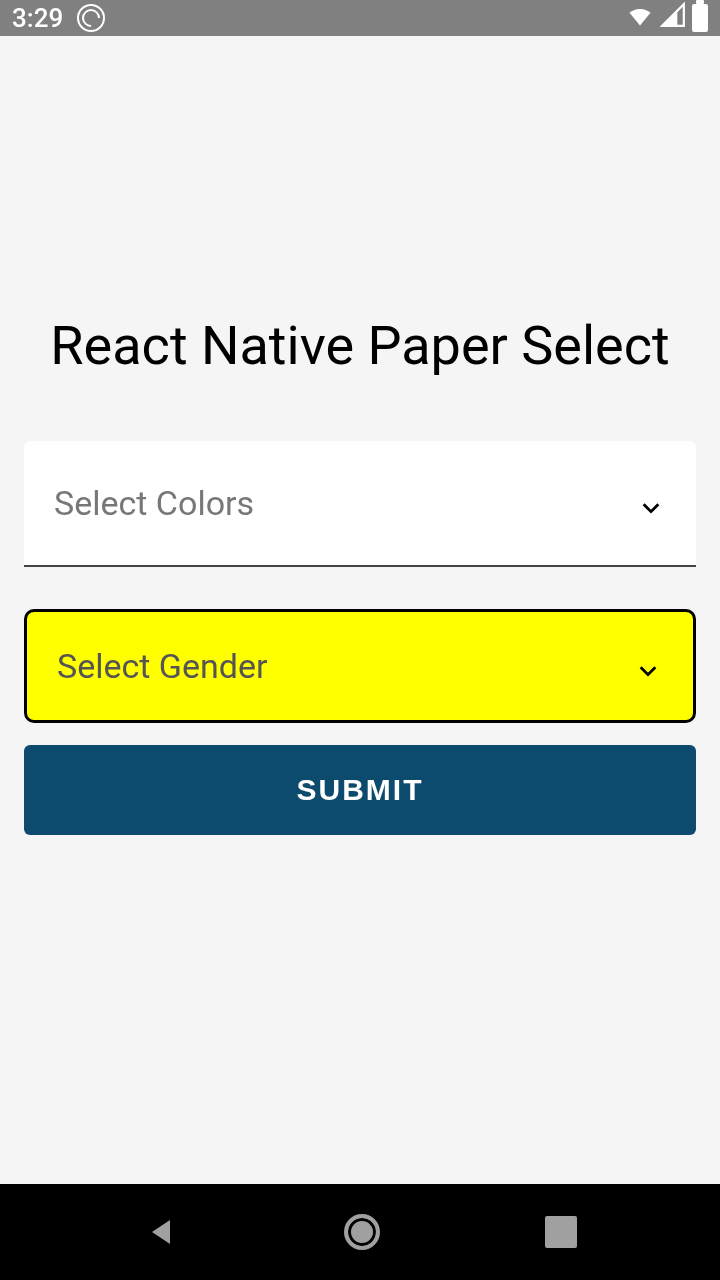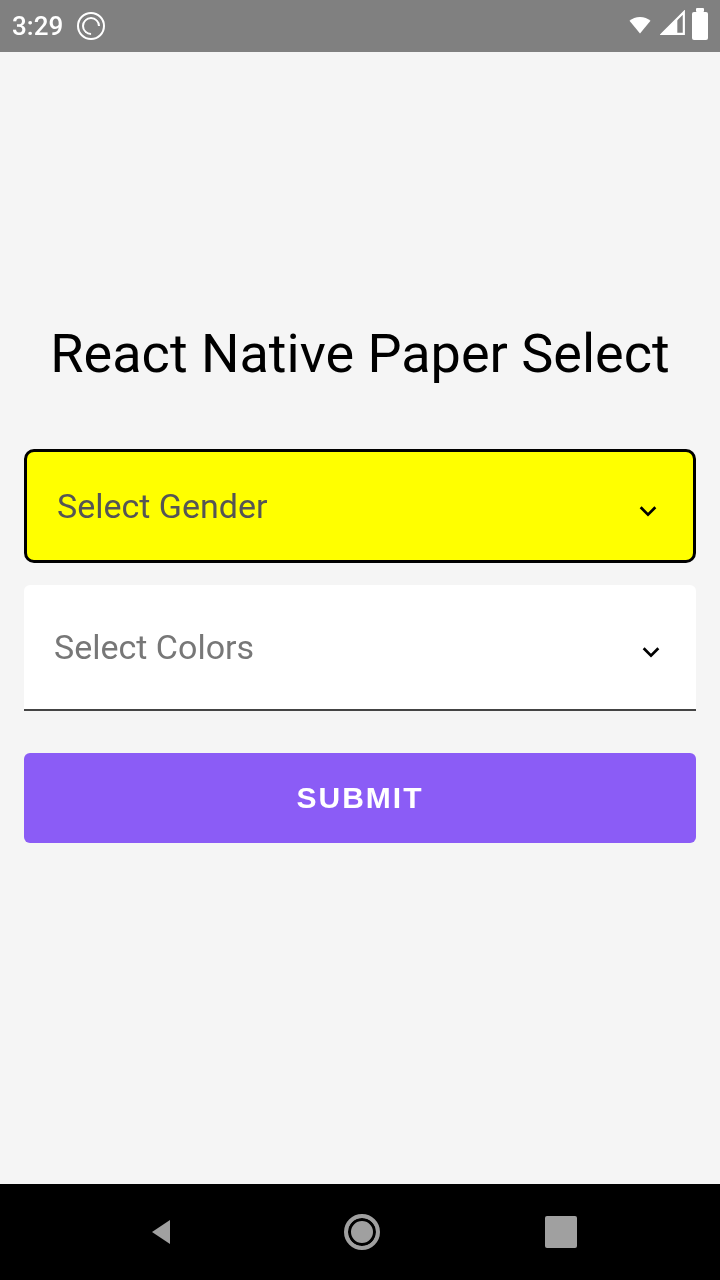--- a/index.html
+++ b/index.html
@@ -9,21 +9,21 @@
     }
     body {
       width: 720px;
       height: 1280px;
       font-family: -apple-system, BlinkMacSystemFont, 'Segoe UI', Roboto, sans-serif;
       background: #f5f5f5;
       display: flex;
       flex-direction: column;
     }
     .status-bar {
-      height: 52px;
+      height: 36px;
       background: #808080;
       color: #fff;
       display: flex;
       align-items: center;
       padding: 0 12px;
       justify-content: space-between;
       font-size: 26px;
       font-weight: 500;
     }
     .status-left {
@@ -102,21 +102,21 @@
       height: 126px;
     }
     .chevron {
       position: absolute;
       right: 34px;
       top: 50%;
       transform: translateY(-40%);
     }
     .chevron svg { width: 22px; height: 22px; }
     .submit-btn {
-      background: #8b5cf6;
+      background: #0c4a6e;
       color: #fff;
       height: 90px;
       border-radius: 6px;
       font-size: 30px;
       font-weight: 700;
       letter-spacing: 2px;
       border: none;
       display: flex;
       align-items: center;
       justify-content: center;
@@ -155,31 +155,31 @@
           <path d="M2 22L16 8v14H2z" fill="#fff"></path>
         </svg>
     </span>
     <span class="battery-icon"></span>
   </div>
 </div>
 
 <div class="content">
   <h1 class="title">React Native Paper Select</h1>
 
+  <div class="select-input select-colors">
+    <span>Select Colors</span>
+    <span class="chevron">
+      <svg viewBox="0 0 24 24">
+          <path d="M4 8l8 8 8-8" fill="none" stroke="#000" stroke-width="3"></path>
+        </svg>
+    </span>
+  </div>
+
   <div class="select-input select-gender">
     <span>Select Gender</span>
-    <span class="chevron">
-      <svg viewBox="0 0 24 24">
-          <path d="M4 8l8 8 8-8" fill="none" stroke="#000" stroke-width="3"></path>
-        </svg>
-    </span>
-  </div>
-
-  <div class="select-input select-colors">
-    <span>Select Colors</span>
     <span class="chevron">
       <svg viewBox="0 0 24 24">
           <path d="M4 8l8 8 8-8" fill="none" stroke="#000" stroke-width="3"></path>
         </svg>
     </span>
   </div>
 
   <button class="submit-btn">
     <span>SUBMIT</span>
   </button>

